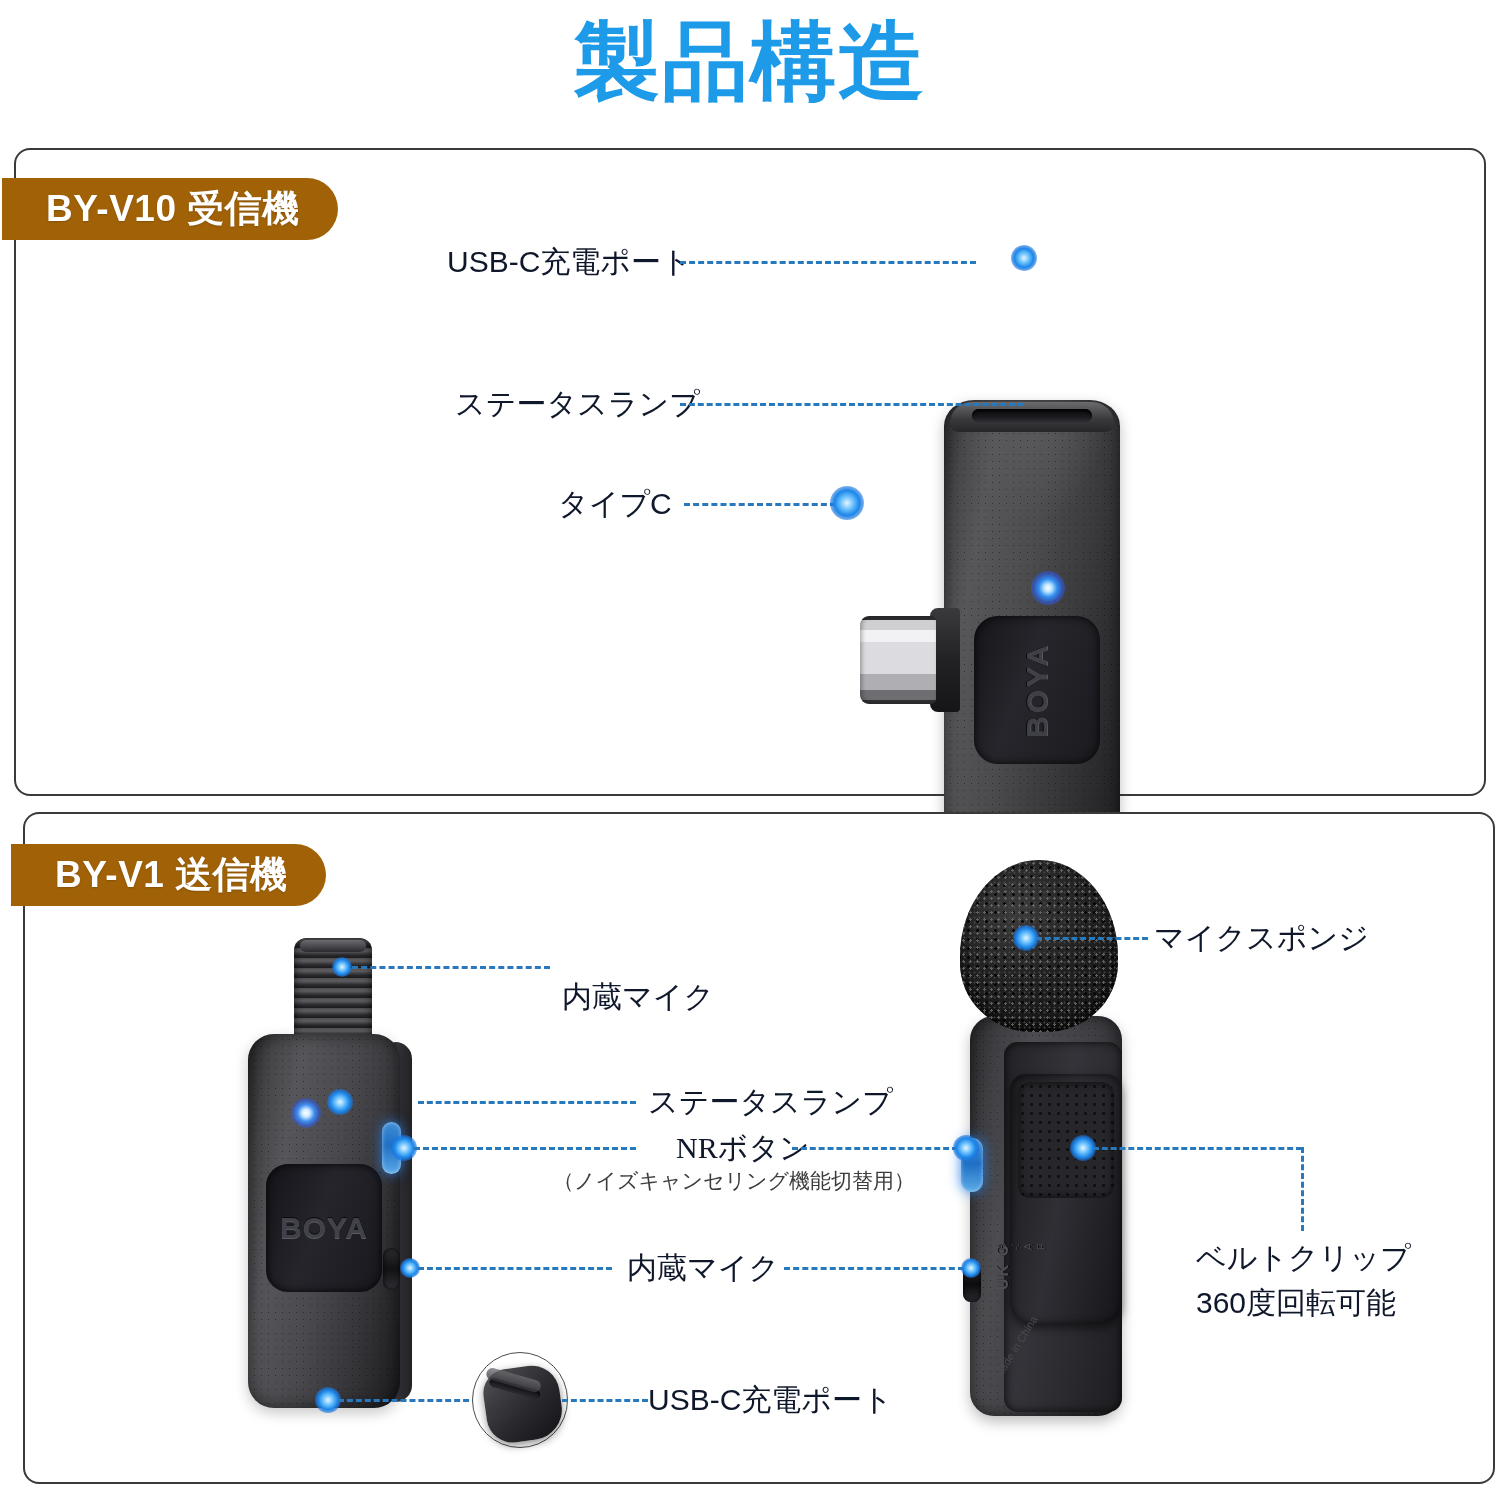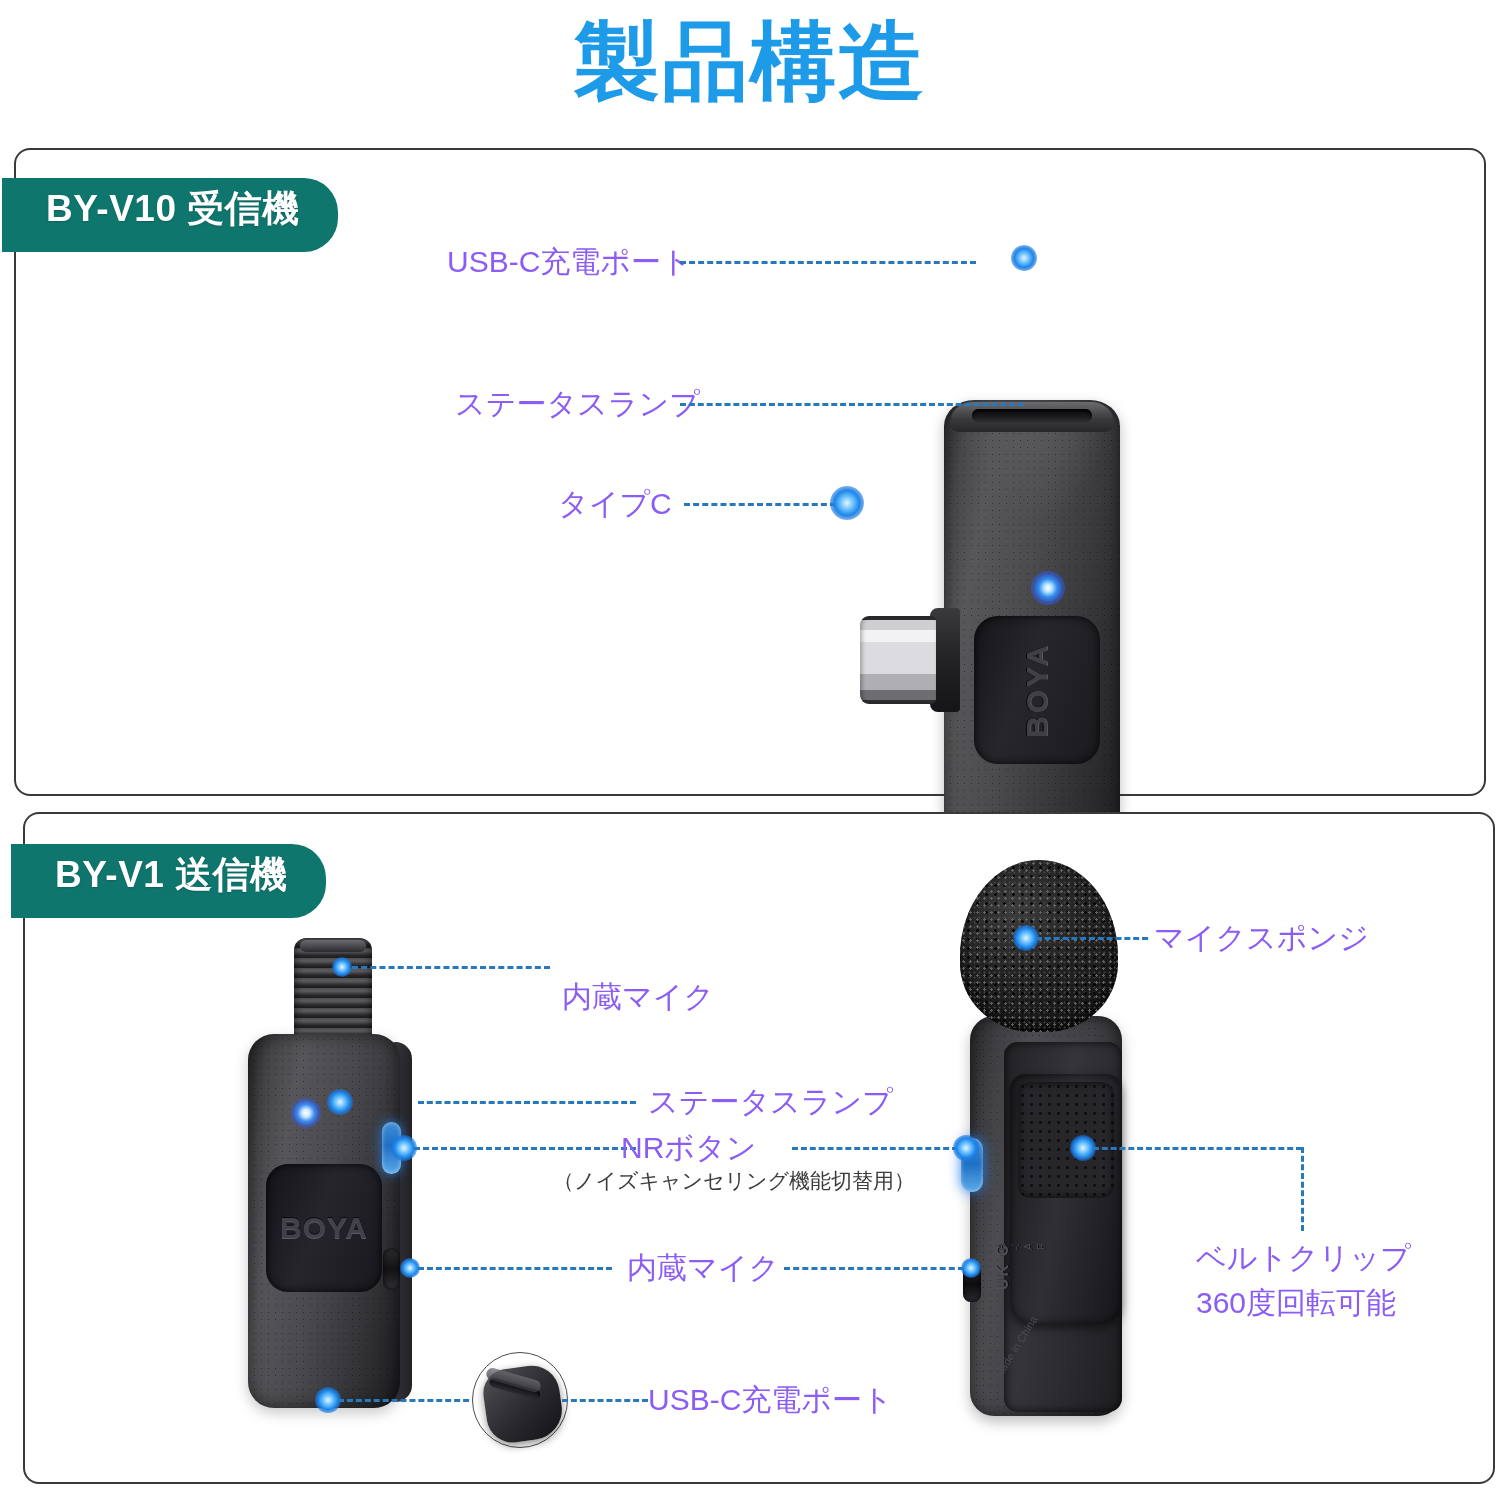--- a/index.html
+++ b/index.html
@@ -39,39 +39,39 @@
     border-radius: 16px;
     background: #fff;
   }
   #panel-receiver   { top: 148px;  height: 648px; }
   #panel-transmitter{ top: 812px;  height: 672px; margin-left: 9px; }
 
   
   .badge {
     position: absolute;
     left: -14px;
-    height: 74px;
+    height: 62px;
     padding: 0 38px 0 44px;
-    background: #0f766e;
+    background: #a16207;
     border-radius: 0 34px 34px 0;
     color: #fff;
     font-size: 37px;
     font-weight: 700;
     line-height: 62px;
     white-space: nowrap;
     letter-spacing: 0.5px;
     text-shadow: 0 1px 2px rgba(0,0,0,.18);
   }
   #badge-receiver    { top: 28px; }
   #badge-transmitter { top: 30px; }
 
   
   .label {
     position: absolute;
-    color: #8b5cf6;
+    color: #0f172a;
     font-size: 30px;
     line-height: 1.25;
     white-space: nowrap;
   }
   .label.sub {
     font-size: 21px;
     color: #3c3c3c;
   }
 
   
@@ -536,21 +536,21 @@
   <div class="glow sm" style="left:342px; top:967px;"></div>
   <div class="lead-h" style="left:352px; top:966px; width:198px;"></div>
   <div class="label" style="left:562px; top:948px;margin-top:30px;">内蔵マイク</div>
 
   <div class="glow" style="left:340px; top:1102px;"></div>
   <div class="lead-h" style="left:418px; top:1101px; width:218px;"></div>
   <div class="label" style="left:648px; top:1083px;">ステータスランプ</div>
 
   <div class="glow" style="left:404px; top:1148px;"></div>
   <div class="lead-h" style="left:414px; top:1147px; width:222px;"></div>
-  <div class="label" style="left:621px; top:1129px;">NRボタン</div>
+  <div class="label" style="left:676px; top:1129px;font-family:Liberation Serif, serif;">NRボタン</div>
   <div class="label sub" style="left:553px; top:1168px;">（ノイズキャンセリング機能切替用）</div>
 
   <div class="lead-h" style="left:792px; top:1147px; width:166px;"></div>
   <div class="glow" style="left:966px; top:1148px;"></div>
 
   <div class="glow sm" style="left:410px; top:1268px;"></div>
   <div class="lead-h" style="left:418px; top:1267px; width:194px;"></div>
   <div class="label" style="left:627px; top:1249px;">内蔵マイク</div>
   <div class="lead-h" style="left:784px; top:1267px; width:180px;"></div>
   <div class="glow sm" style="left:971px; top:1268px;"></div>

